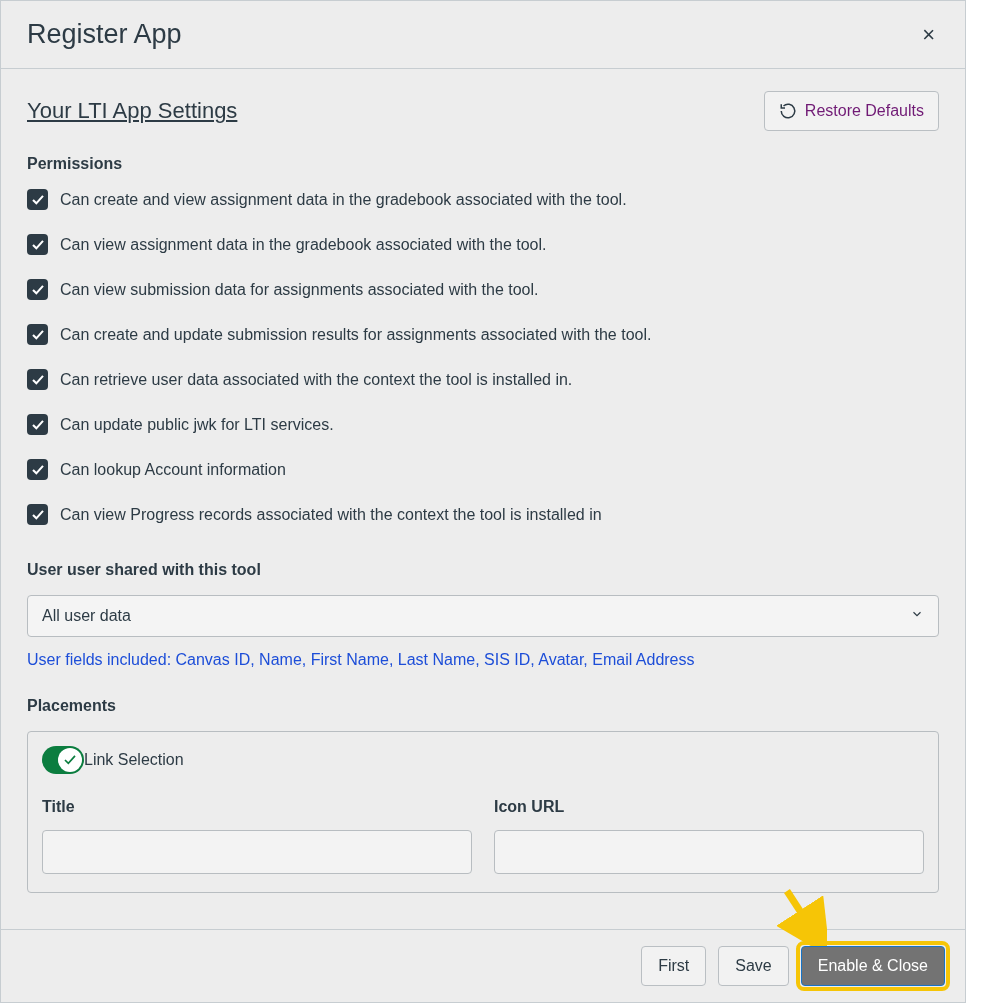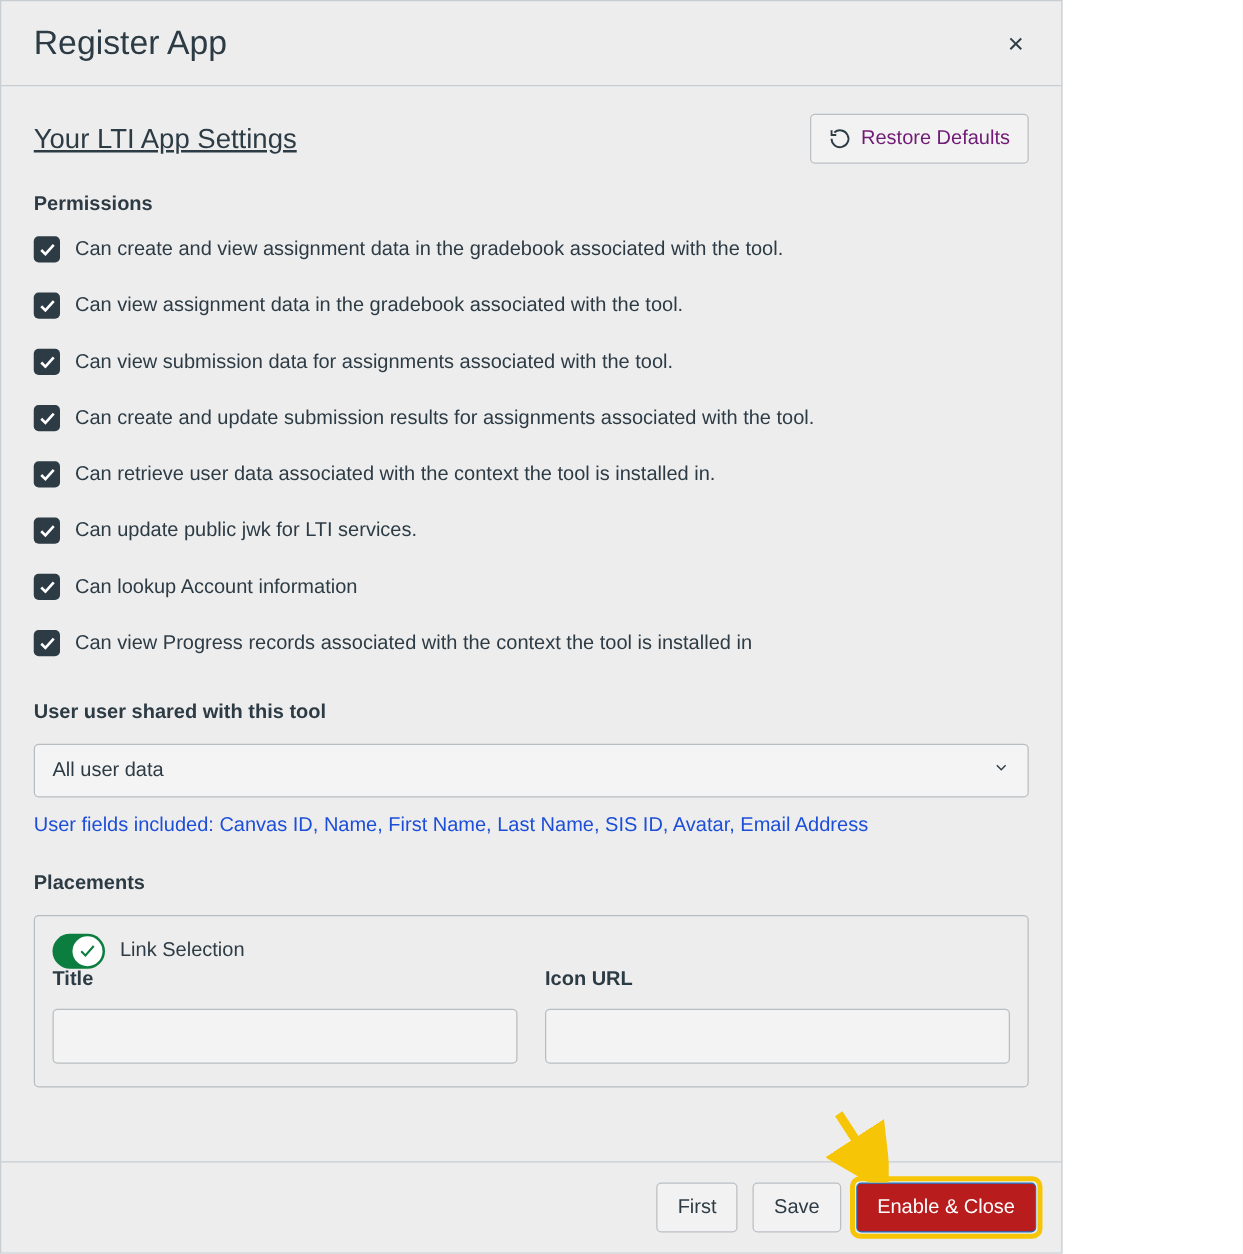--- a/index.html
+++ b/index.html
@@ -4,21 +4,21 @@
 <style>
   * { box-sizing: border-box; }
   html, body {
     margin: 0;
     padding: 0;
     font-family: -apple-system, BlinkMacSystemFont, "Segoe UI", Helvetica, Arial, sans-serif;
     color: #2D3B45;
     background: #fff;
   }
   .modal {
-    width: 850px;
+    width: 966px;
     height: 1003px;
     border: 1px solid #c7cdd1;
     position: relative;
     background: rgba(0,0,0,0.07);
   }
   .modal-header {
     display: flex;
     align-items: center;
     justify-content: space-between;
     padding: 18px 26px 18px 26px;
@@ -126,21 +126,21 @@
   .placements-section { margin-top: 28px; }
   .placement-box {
     border: 1px solid #b8bdc1;
     border-radius: 4px;
     padding: 14px 14px 18px 14px;
     margin-top: 14px;
   }
   .placement-top {
     display: flex;
     align-items: center;
-    gap: 12px;
+    margin-bottom: 24px;
   }
   .toggle {
     width: 42px;
     height: 28px;
     border-radius: 14px;
     background: #0b7d3f;
     position: relative;
     cursor: pointer;
     flex-shrink: 0;
   }
@@ -194,21 +194,21 @@
   .footer-btn {
     border: 1px solid #babfc3;
     background: rgba(245,245,245,0.6);
     border-radius: 4px;
     padding: 10px 16px;
     font-size: 16px;
     color: #2D3B45;
     cursor: pointer;
   }
   .btn-primary {
-    background: #b91c1c;
+    background: #737373;
     color: #fff;
     border-color: #1773c6;
   }
   .highlight-wrap {
     position: relative;
     display: inline-block;
   }
   .highlight-ring {
     position: absolute;
     inset: -5px;

